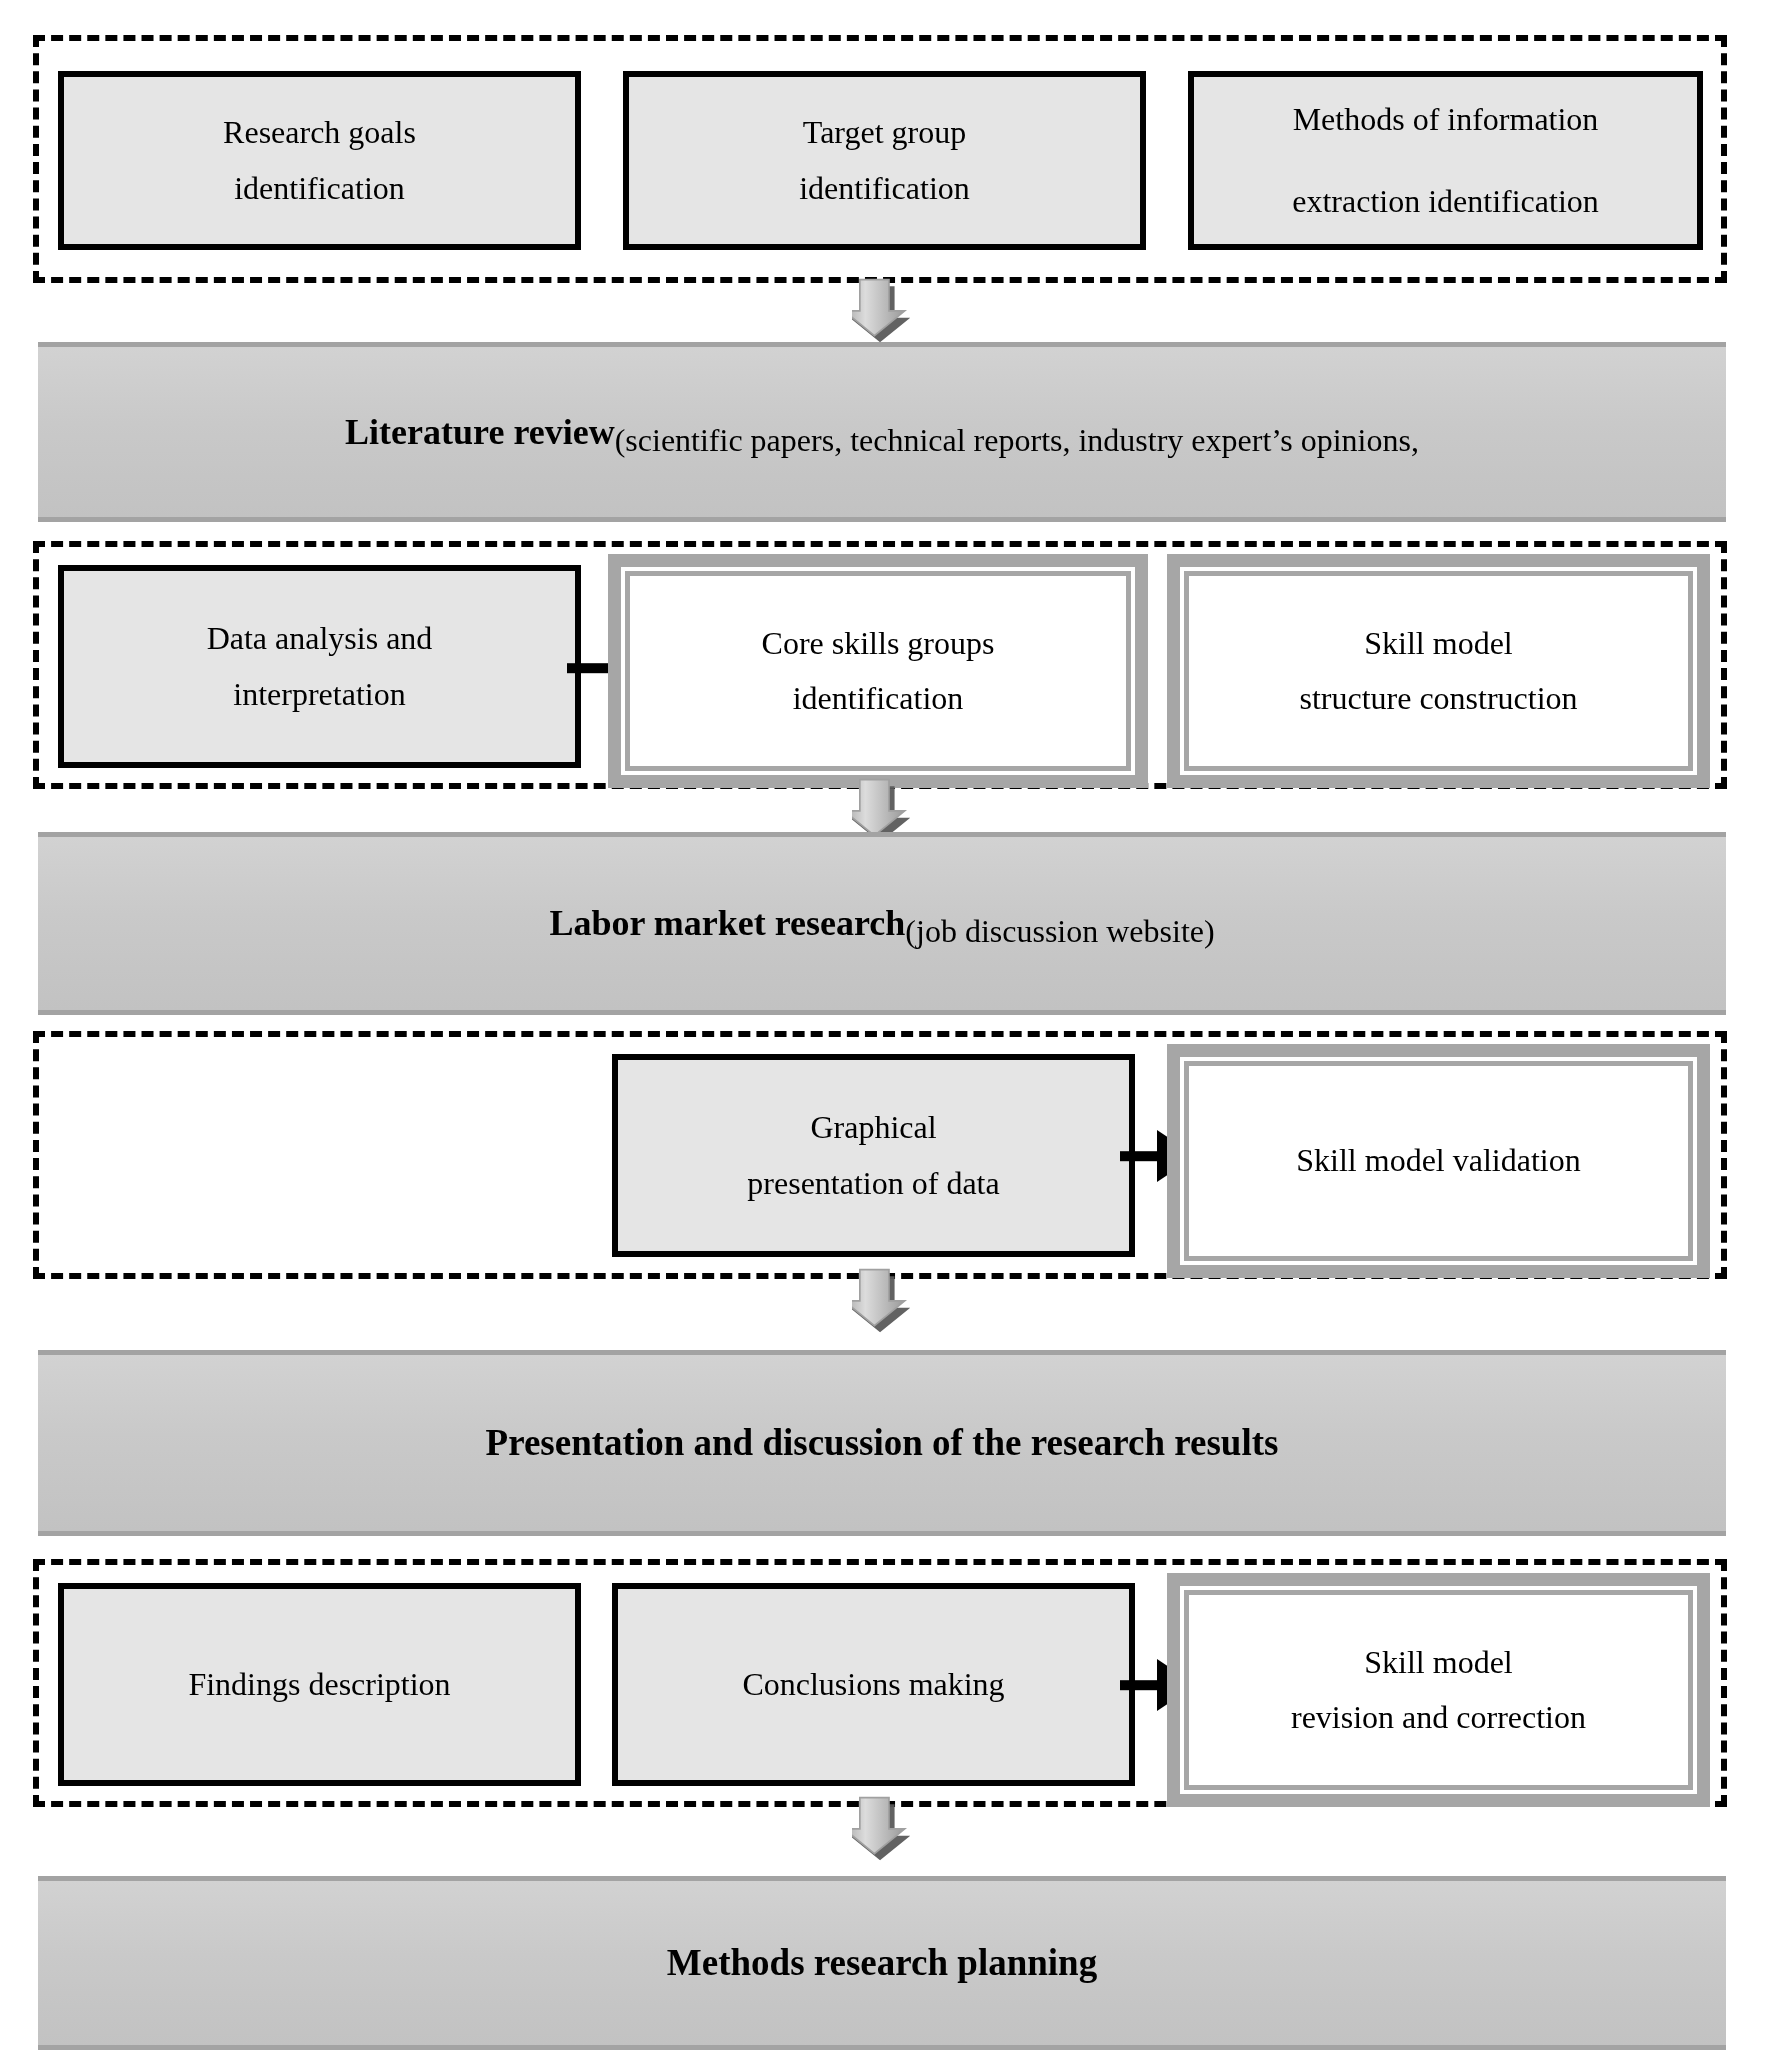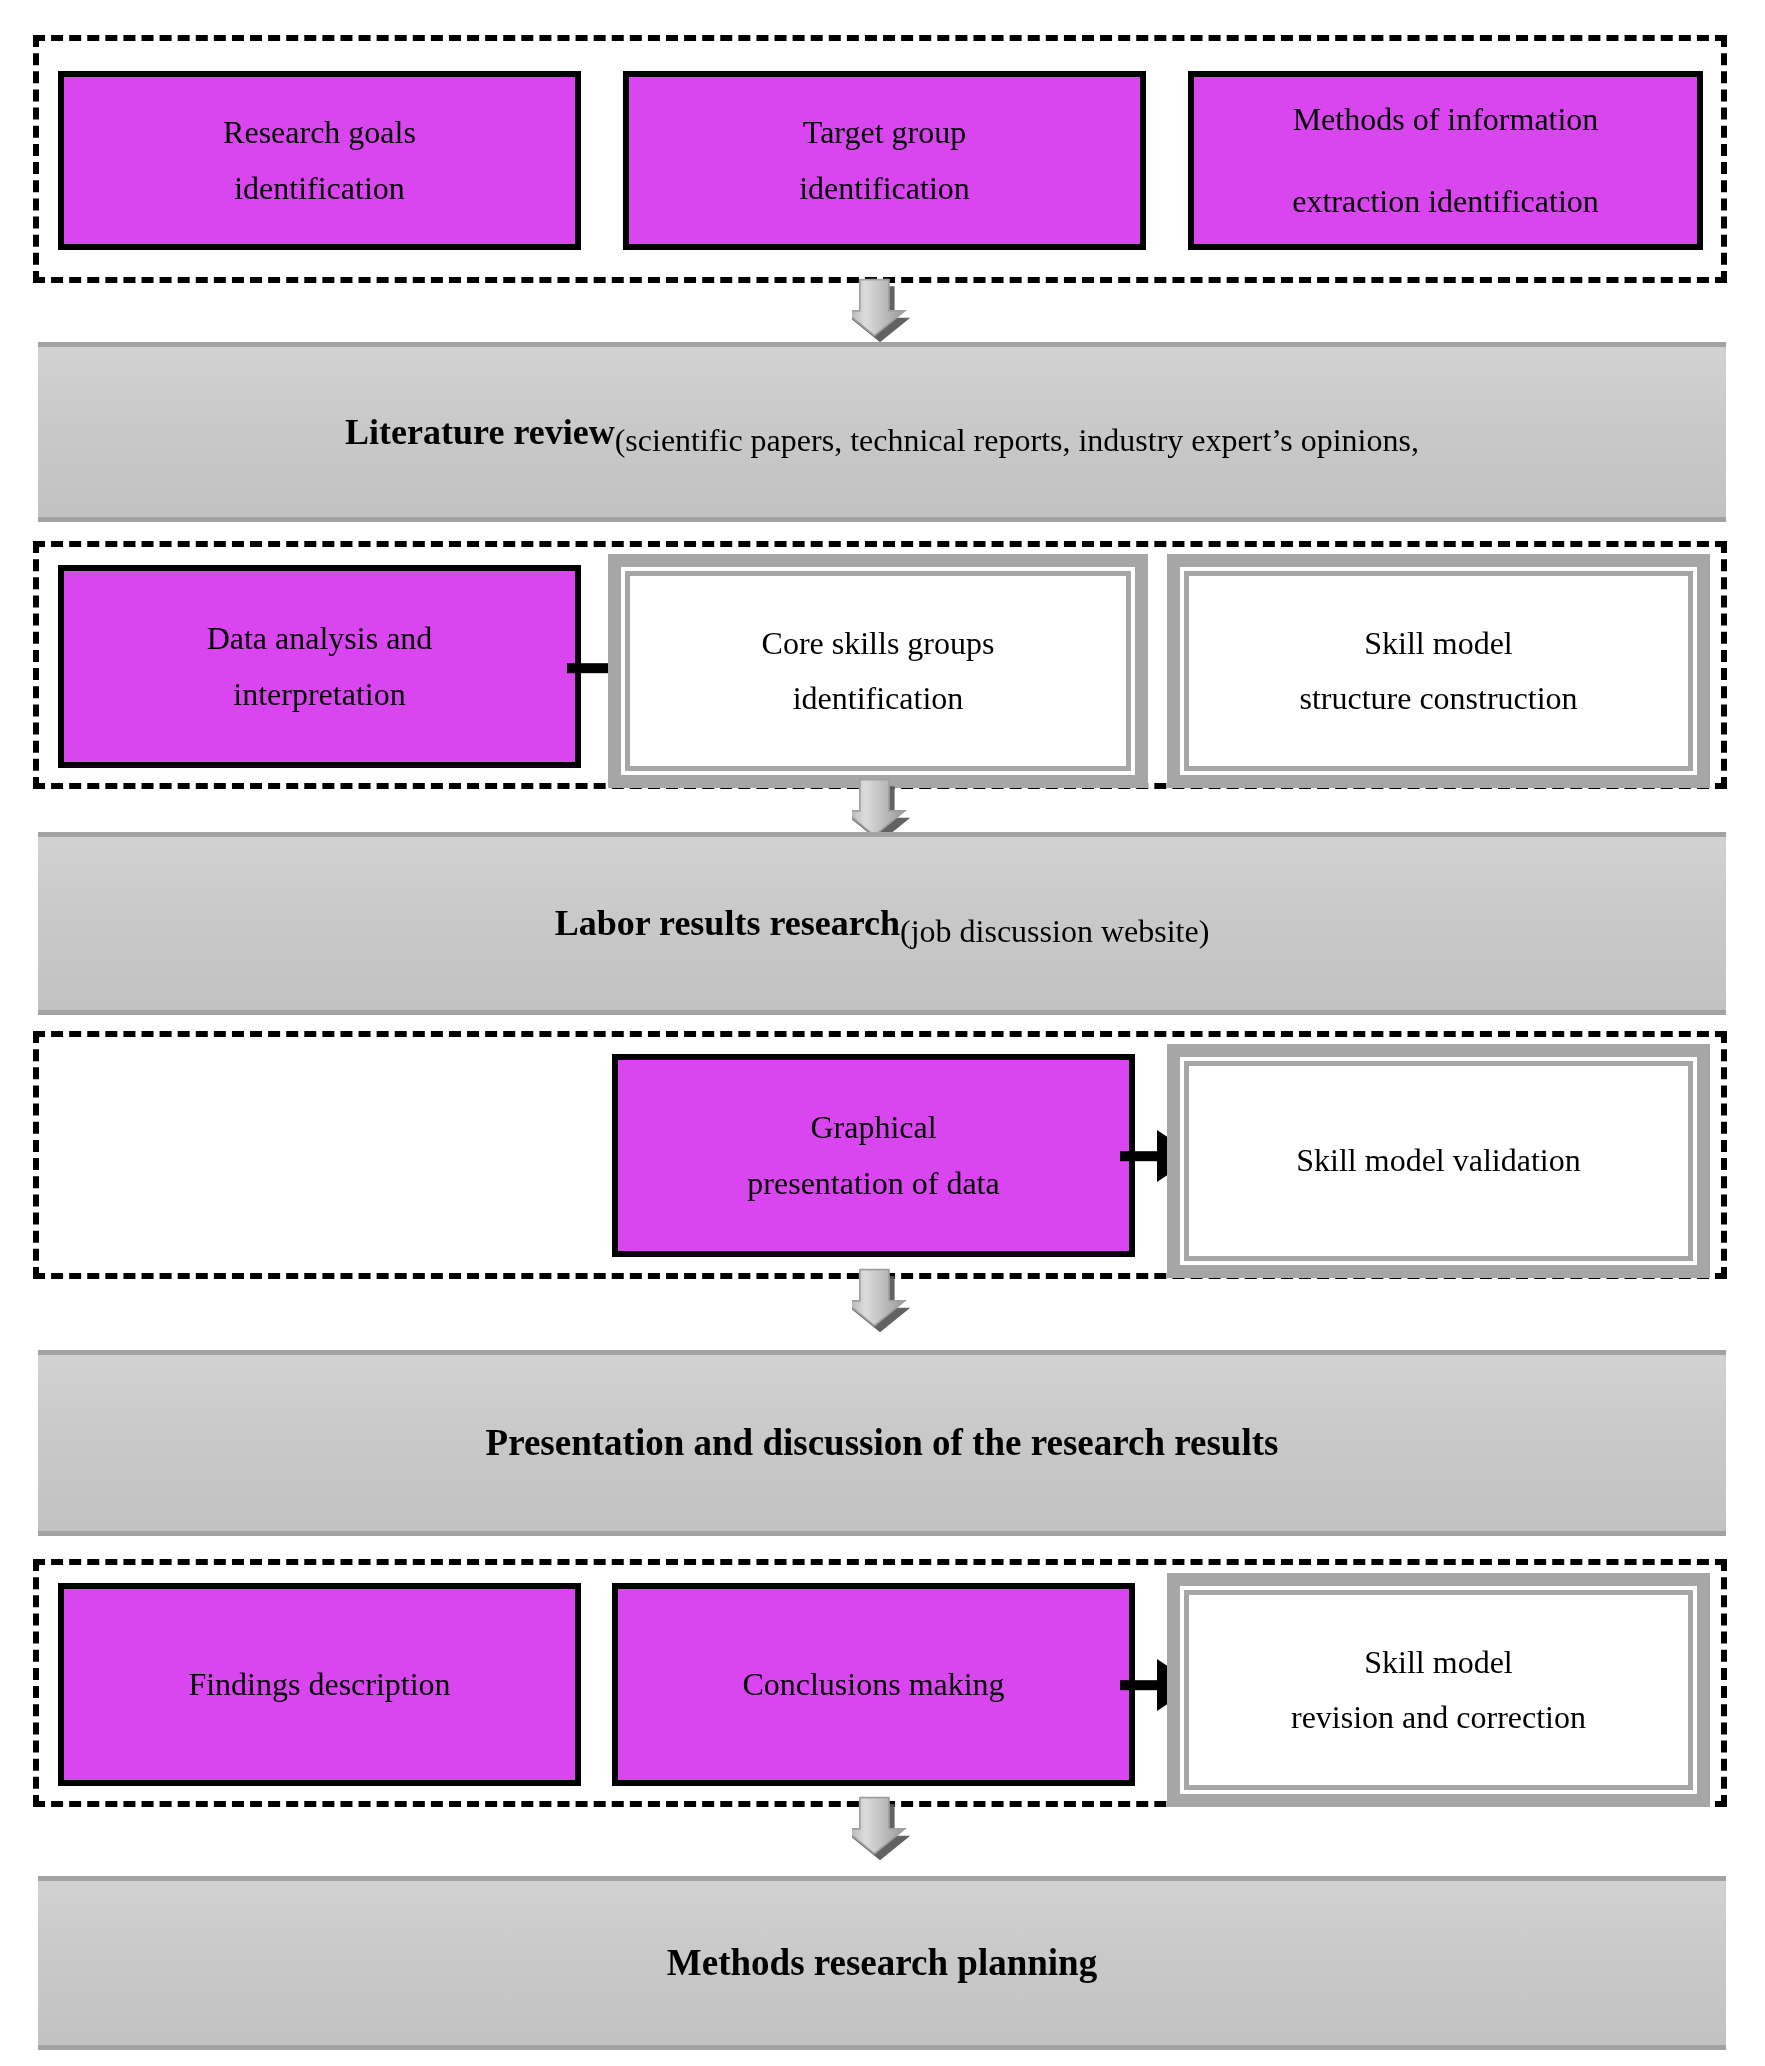--- a/index.html
+++ b/index.html
@@ -12,21 +12,21 @@
     border:6.8px dashed #000000;
     box-sizing:border-box;
     background:transparent;
   }
 
   
   .pbox{
     position:absolute;
     box-sizing:border-box;
     border:6.2px solid #000000;
-    background:#d946ef;
+    background:#e5e5e5;
     display:flex;
     flex-direction:column;
     align-items:center;
     justify-content:center;
     text-align:center;
     color:#000;
     font-size:32px;
     line-height:1.72;
   }
   .pbox .ln{display:block;white-space:nowrap;}
@@ -162,21 +162,21 @@
   </div>
 
   <div class="darrow" style="left:852px;top:777px;">
     <svg width="65" height="69" viewBox="0 0 116 122">
       <polygon points="24,16 76,16 76,72 104,72 50,116 -4,72 24,72" fill="#5a5a5a" opacity="0.95"></polygon>
       <polygon points="14,4 66,4 66,60 94,60 40,104 -14,60 14,60" fill="url(#ag1)" stroke="#a0a0a0" stroke-width="3"></polygon>
     </svg>
   </div>
 
   <div class="band" style="left:38px;top:832px;width:1688px;height:183px;">
-    <div class="btitle">Labor results research</div>
+    <div class="btitle">Labor market research</div>
     <div class="bsub">(job discussion website)</div>
   </div>
 
   <div class="dgroup" style="left:33px;top:1031px;width:1694px;height:248px;"></div>
 
 
   <div class="pbox" style="left:612px;top:1054px;width:523px;height:203px;">
     <span class="ln">Graphical</span>
     <span class="ln">presentation of data</span>
   </div>

